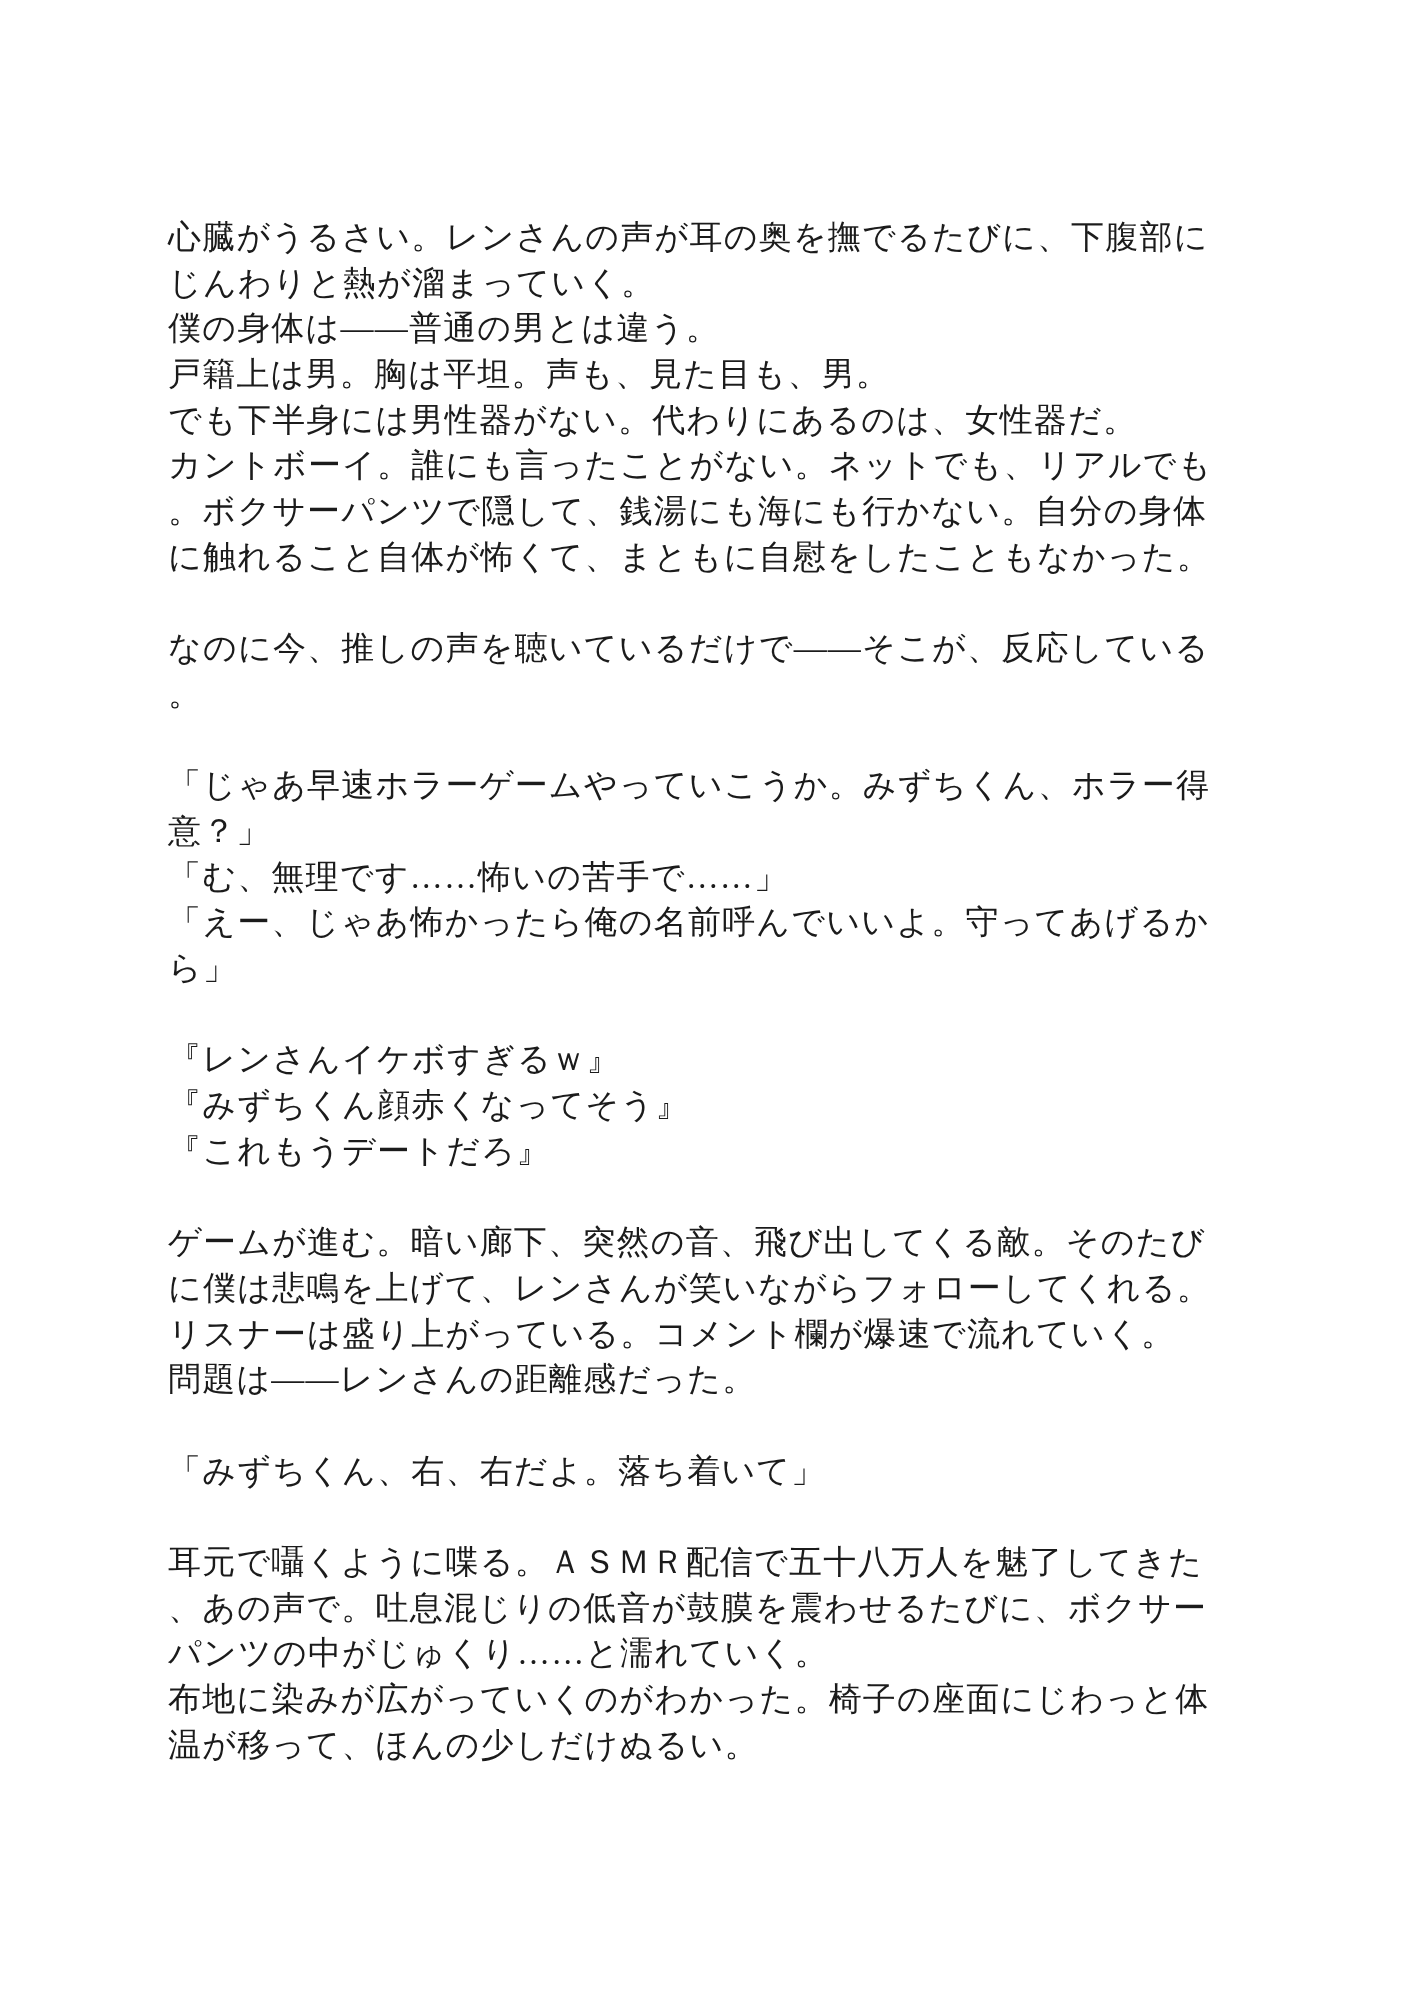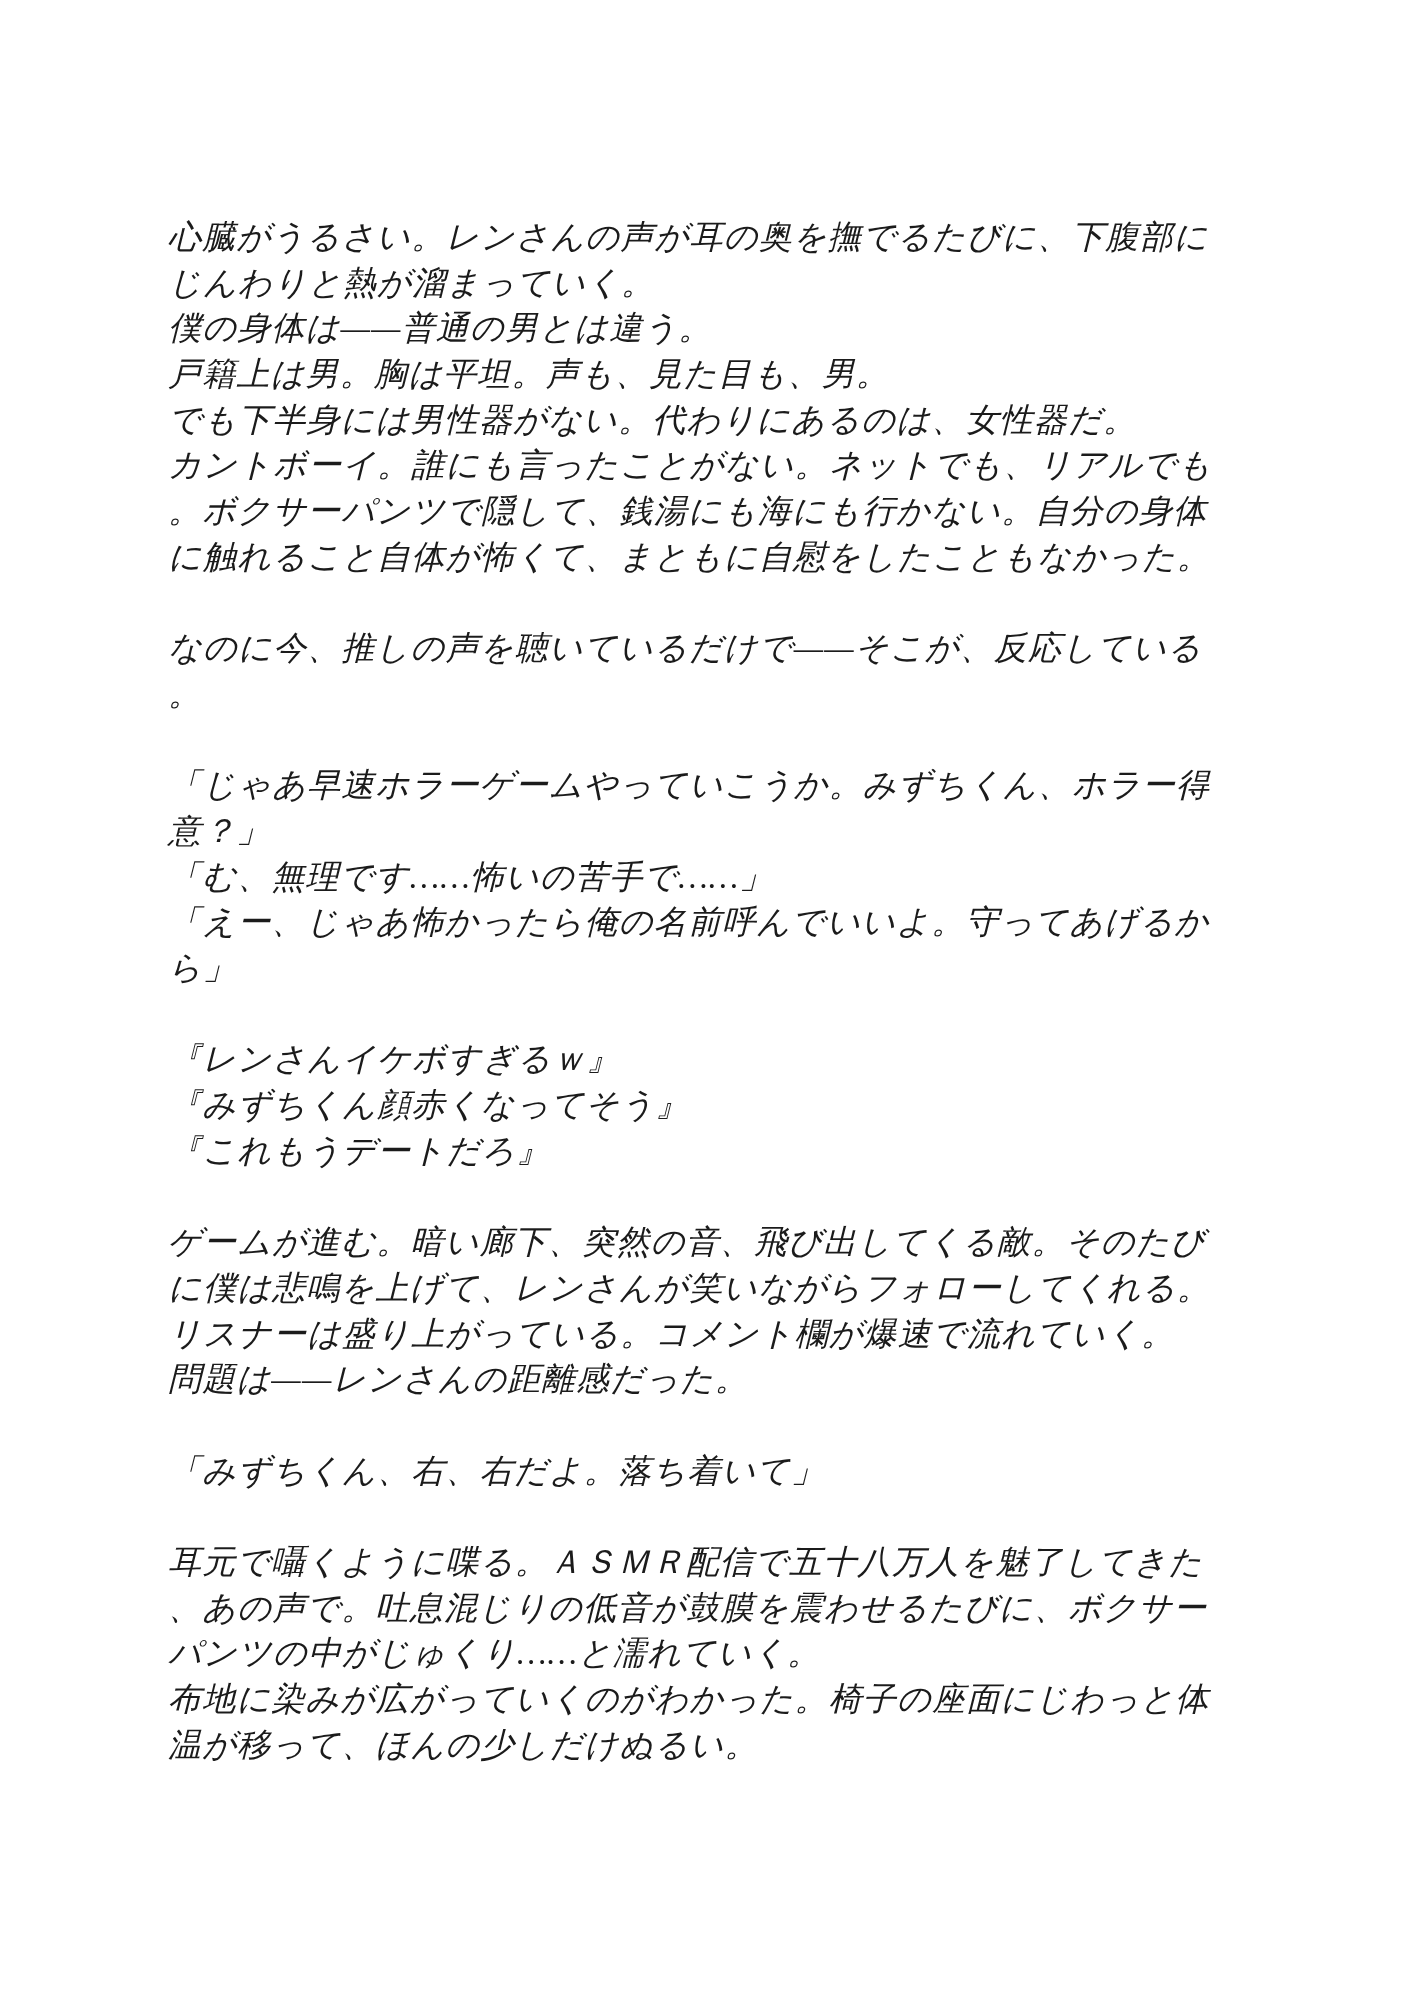--- a/index.html
+++ b/index.html
@@ -11,21 +11,20 @@
     width: 1415px;
     height: 2000px;
     overflow: hidden;
     font-family: "Liberation Serif", "DejaVu Serif", serif;
   }
   .page {
     position: relative;
     width: 1415px;
     height: 1628px;
     background: #ffffff;
-    font-style: italic;
   }
   .text-body {
     position: absolute;
     top: 215px;
     left: 168px;
     width: 1120px;
     color: #1b1b1b;
     font-size: 33px;
     line-height: 45.7px;
     letter-spacing: 1.2px;

